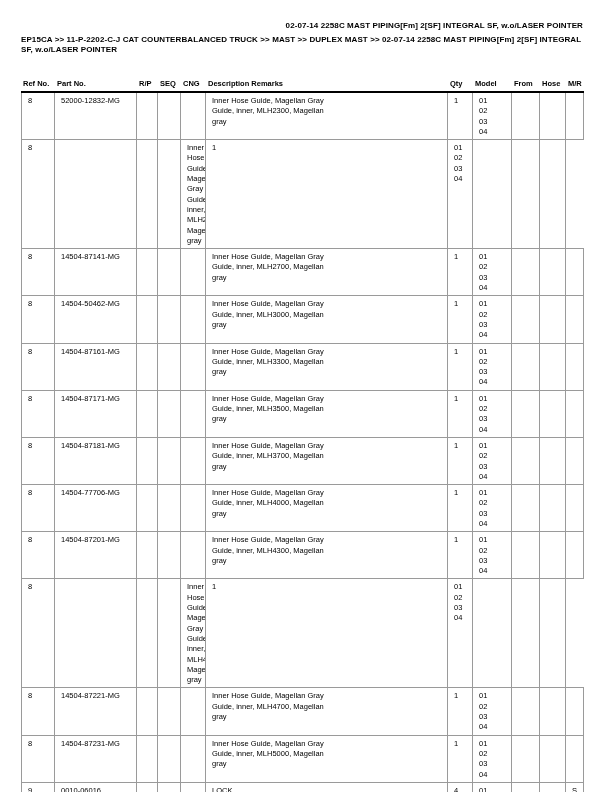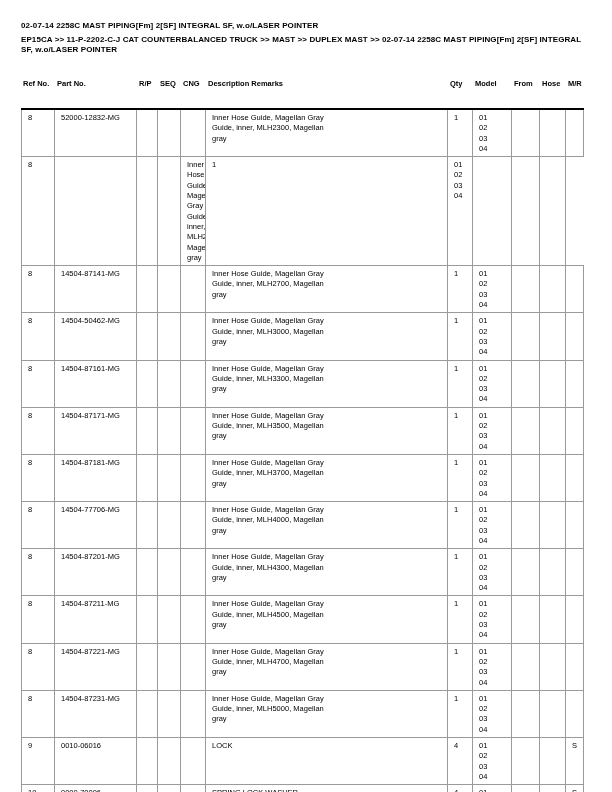--- a/index.html
+++ b/index.html
@@ -9,35 +9,36 @@
     font-family: "Liberation Sans", sans-serif;
     color: var(--text, #000);
     position: relative;
     overflow: hidden;
   }
   .page { padding: 21px 29px 0 21px; }
 
   .doc-title {
     font-size: 8px; font-weight: bold; line-height: 10px;
     letter-spacing: 0.1px;
+    text-align: right;
   }
   .breadcrumb {
     margin-top: 4px;
     font-size: 8px; font-weight: bold; line-height: 10px;
     width: 563px;
     letter-spacing: 0.1px;
   }
 
   .parts-table { margin-top: 24px; width: 563px; }
 
   .hdr-row {
     display: grid;
     grid-template-columns: 34px 82px 21px 23px 25px 242px 25px 39px 28px 26px 18px;
     border-bottom: 2px solid var(--rule, #000);
-    padding-bottom: 20px;
+    padding-bottom: 3px;
   }
   .hdr-cell {
     font-size: 7.5px; font-weight: bold; line-height: 9px;
     padding-left: 2px; white-space: nowrap;
   }
 
   .tbody { border-left: 1px solid var(--grid, #9a9a9a); }
   .t-row {
     display: grid;
     grid-template-columns: 33px 82px 21px 23px 25px 242px 25px 39px 28px 26px 18px;
@@ -243,21 +244,20 @@
 02
 03
 04</div>
     <div class="t-cell"></div>
     <div class="t-cell"></div>
     <div class="t-cell"></div>
   </div>
 
   <div class="t-row">
     <div class="t-cell">8</div>
-    <div class="t-cell">14504-87211-MG</div>
     <div class="t-cell"></div>
     <div class="t-cell"></div>
     <div class="t-cell"></div>
     <div class="t-cell">Inner Hose Guide, Magellan Gray
 Guide, inner, MLH4500, Magellan
 gray</div>
     <div class="t-cell">1</div>
     <div class="t-cell">01
 02
 03

